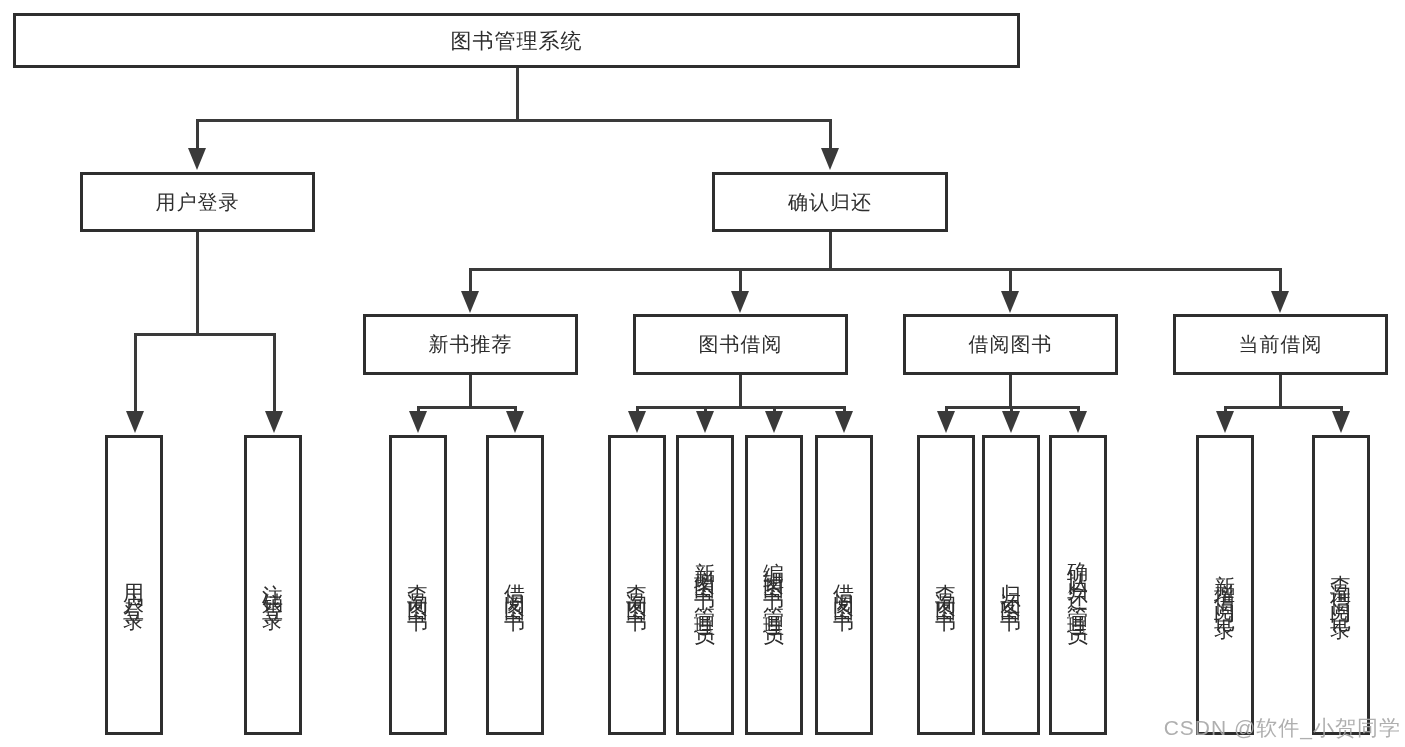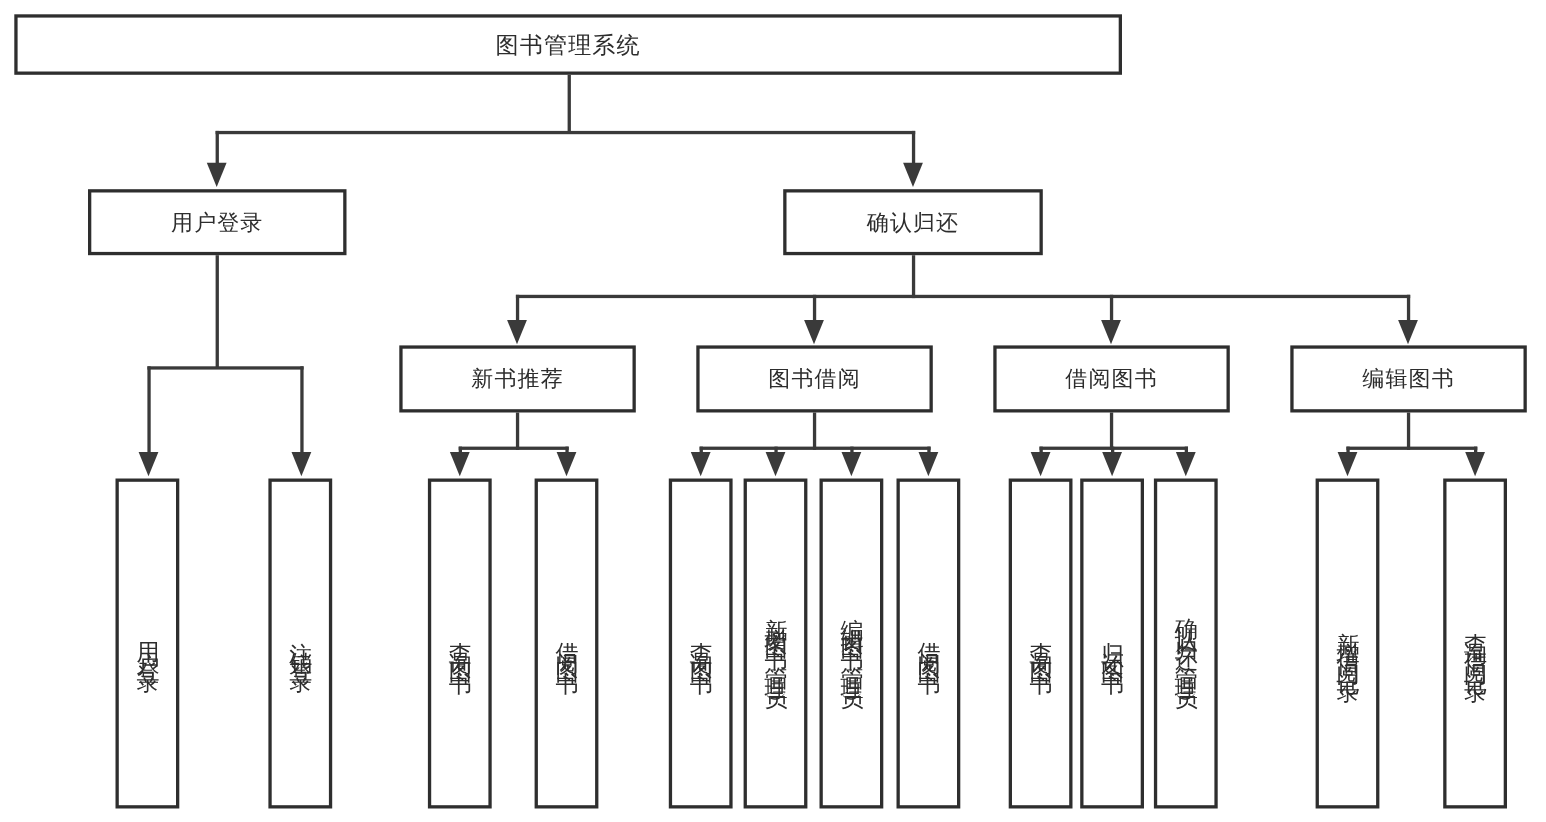--- a/index.html
+++ b/index.html
@@ -78,21 +78,21 @@
   <div class="box" style="left:363px;top:314px;width:215px;height:61px;justify-content:center;">
     <span class="hlabel">新书推荐</span>
   </div>
   <div class="box" style="left:633px;top:314px;width:215px;height:61px;">
     <span class="hlabel">图书借阅</span>
   </div>
   <div class="box" style="left:903px;top:314px;width:215px;height:61px;">
     <span class="hlabel">借阅图书</span>
   </div>
   <div class="box" style="left:1173px;top:314px;width:215px;height:61px;">
-    <span class="hlabel">编辑图书</span>
+    <span class="hlabel">当前借阅</span>
   </div>
 
   <div class="box leaf" style="left:105px;">
     <span class="vtext">用户登录</span>
   </div>
   <div class="box leaf" style="left:244px;">
     <span class="vtext">注销登录</span>
   </div>
 
   <div class="box leaf" style="left:389px;">
@@ -198,14 +198,15 @@
 
   <div>
     <div class="vline" style="left:1279px;top:375px;height:34px;"></div>
     <div class="hline" style="left:1224px;top:406px;width:119px;"></div>
     <div class="vline" style="left:1224px;top:406px;height:9px;"></div>
     <div class="arrow" style="left:1216px;top:411px;"></div>
     <div class="vline" style="left:1340px;top:406px;height:9px;"></div>
     <div class="arrow" style="left:1332px;top:411px;"></div>
   </div>
 
+  <div class="watermark">CSDN @软件_小贺同学</div>
 
 </div>
 
 </body></html>

